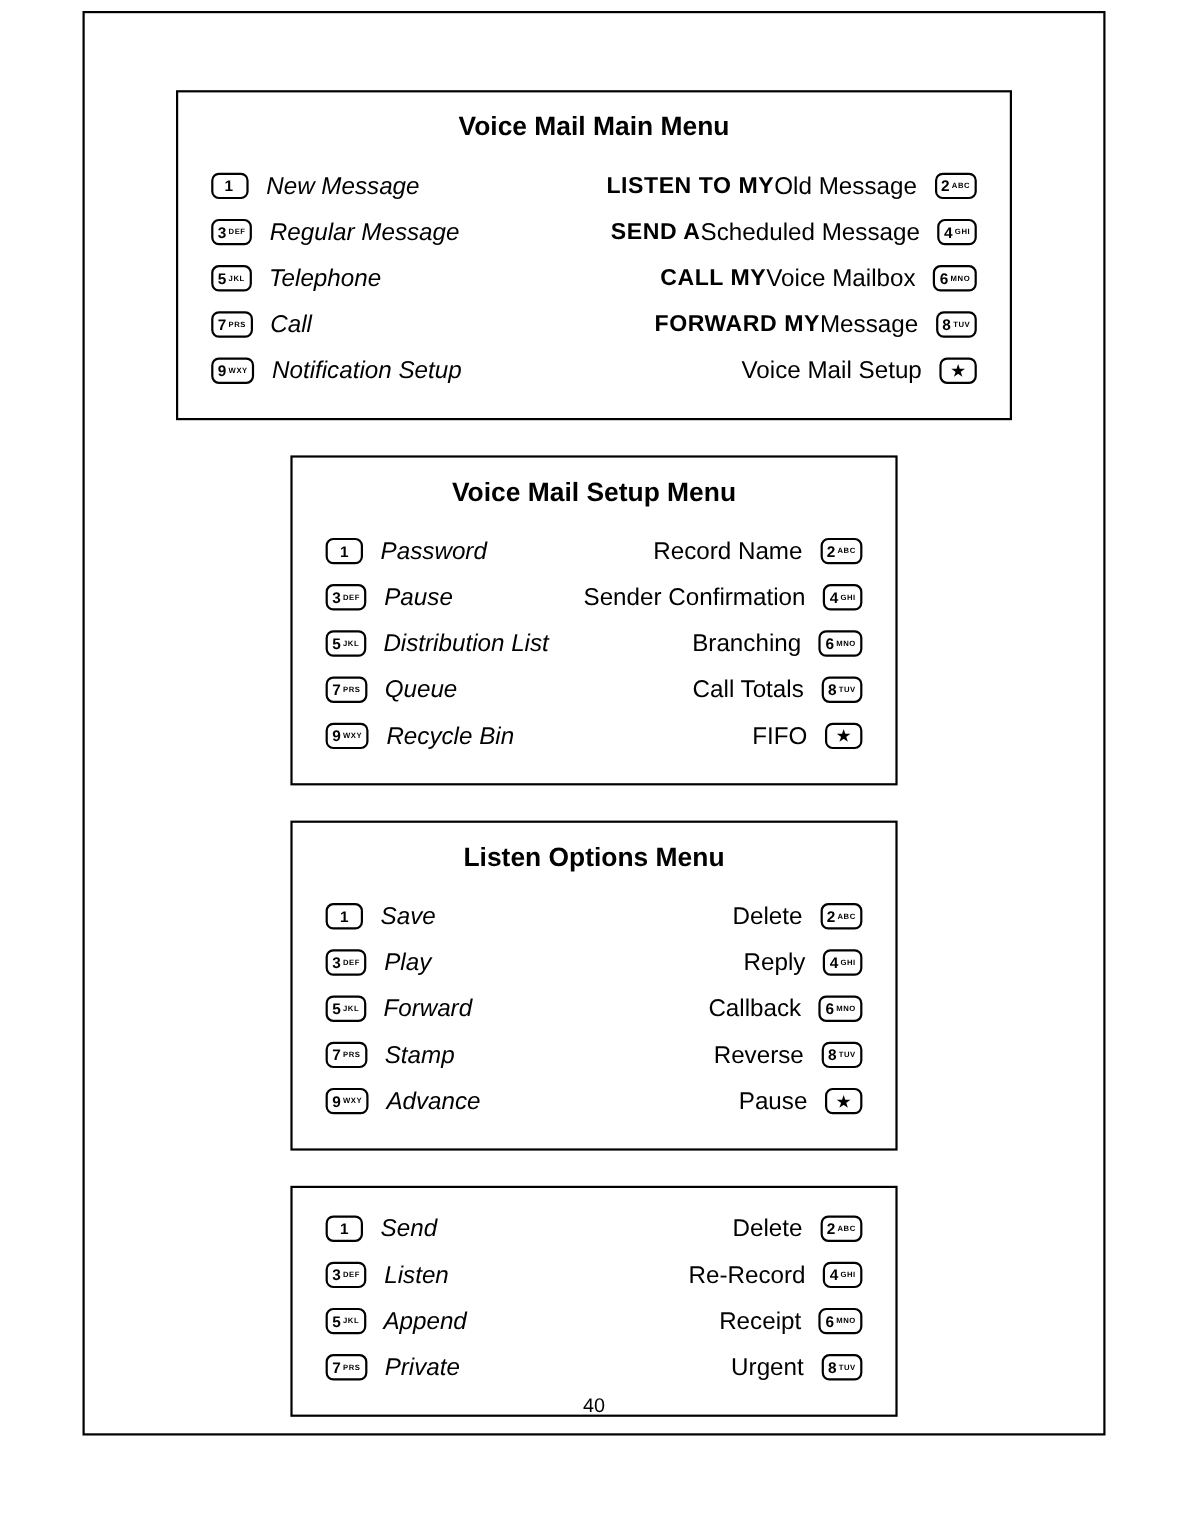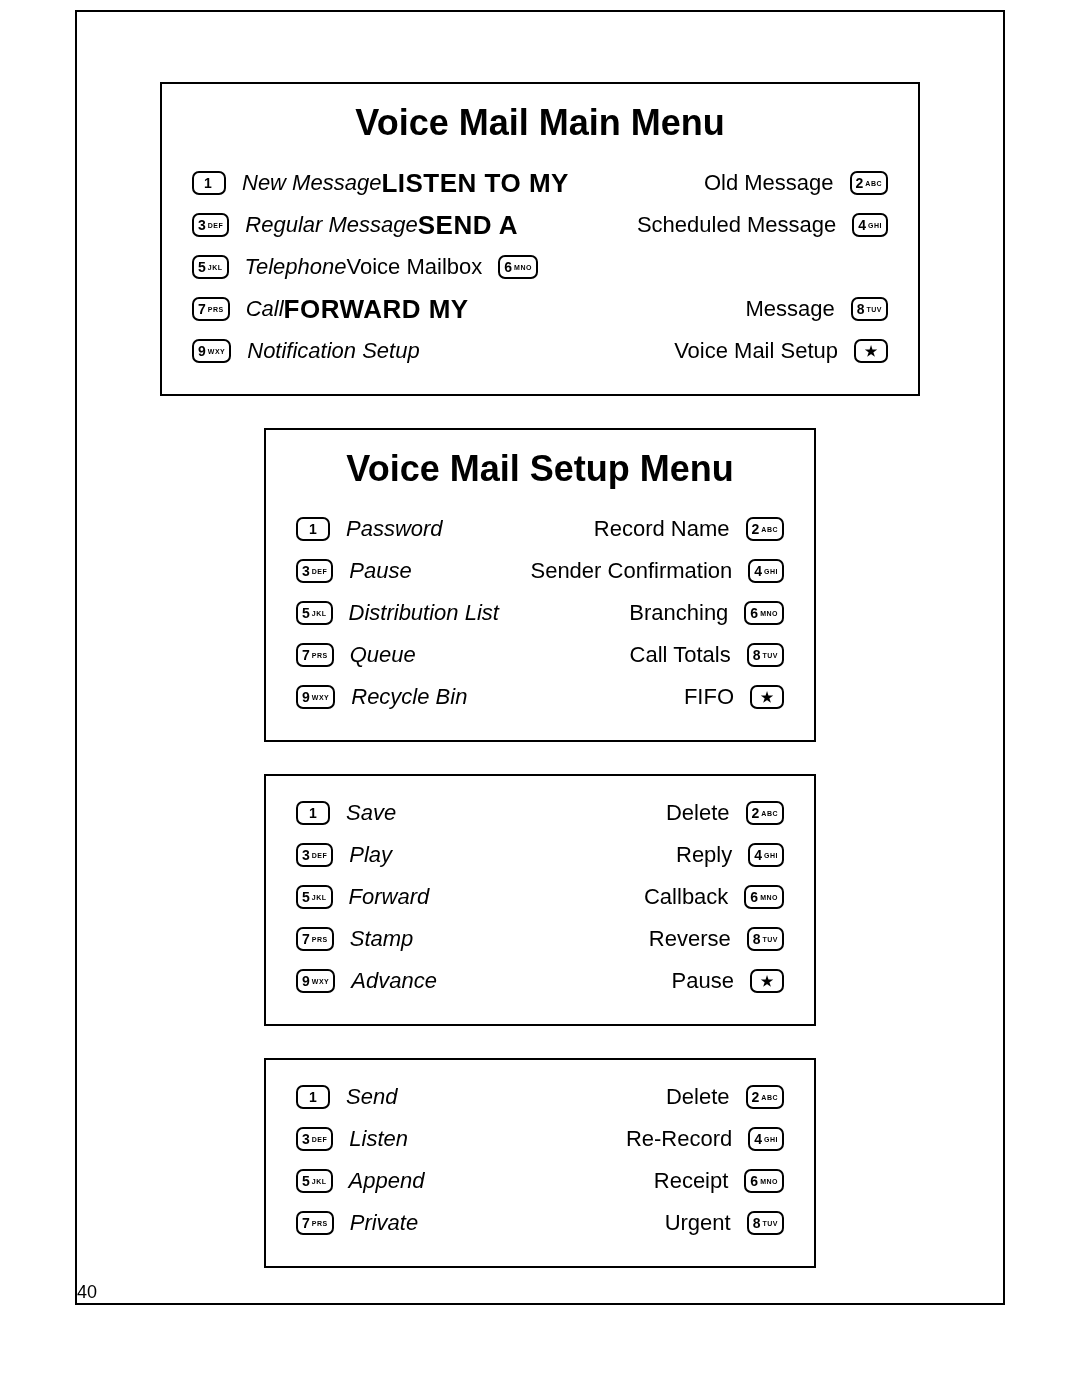--- a/index.html
+++ b/index.html
@@ -24,21 +24,21 @@
   }
   .menu-box {
     margin: 0 auto 32px auto;
     border: 2px solid #000;
     padding: 16px 30px 22px 30px;
   }
   .menu-box.wide { width: 760px; }
   .menu-box.narrow { width: 552px; }
   .menu-title {
     text-align: center;
-    font-size: 36px;
+    font-size: 24px;
     font-weight: bold;
     margin: 2px 0 18px 0;
   }
   .row {
     display: flex;
     align-items: center;
     height: 42px;
   }
   .key {
     display: inline-flex;
@@ -56,22 +56,22 @@
   .key .digit { font-size: 14px; font-weight: bold; }
   .key .letters { font-size: 7px; font-weight: bold; margin-left: 2px; letter-spacing: 0.5px; }
   .left-label {
     font-size: 22px;
     margin-left: 16px;
     white-space: nowrap;
     font-style: italic;
   }
   .center-label {
     flex: 1;
-    text-align: left;
-    font-size: 26px;
+    text-align: right;
+    font-size: 21px;
     font-weight: bold;
     letter-spacing: 0.5px;
   }
   .right-label {
     font-size: 22px;
     margin-right: 16px;
     white-space: nowrap;
     text-align: right;
   }
   .rowpair {
@@ -87,23 +87,24 @@
   }
   .rowpair .spread { flex: 1; }
   .rowpair .right-side {
     display: flex;
     align-items: center;
     flex: 0 0 auto;
     justify-content: flex-end;
   }
   .pagenum {
     position: absolute;
-    bottom: 0;
+    bottom: 14px;
     left: 0;
     width: 100%;
+    text-align: center;
     font-size: 18px;
   }
 </style>
 </head>
 <body>
 
 <div class="page-box">
 
   <div class="menu-box wide">
     <div class="menu-title">Voice Mail Main Menu</div>
@@ -135,20 +136,21 @@
           <span class="letters">GHI</span>
         </span>
     </div>
 
     <div class="row">
       <span class="key">
           <span class="digit">5</span>
           <span class="letters">JKL</span>
         </span>
       <span class="left-label">Telephone</span>
+      <span class="center-label">CALL MY</span>
       <span class="right-label">Voice Mailbox</span>
       <span class="key">
           <span class="digit">6</span>
           <span class="letters">MNO</span>
         </span>
     </div>
 
     <div class="row">
       <span class="key">
           <span class="digit">7</span>
@@ -259,20 +261,21 @@
       <div class="right-side">
           <span class="right-label">FIFO</span>
           <span class="key">
             <span class="digit">★</span>
           </span>
         </div>
     </div>
   </div>
 
   <div class="menu-box narrow">
+    <div class="menu-title">Listen Options Menu</div>
 
     <div class="rowpair">
       <div class="left-side">
           <span class="key">
             <span class="digit">1</span>
           </span>
           <span class="left-label">Save</span>
         </div>
       <div class="spread"></div>
       <div class="right-side">

